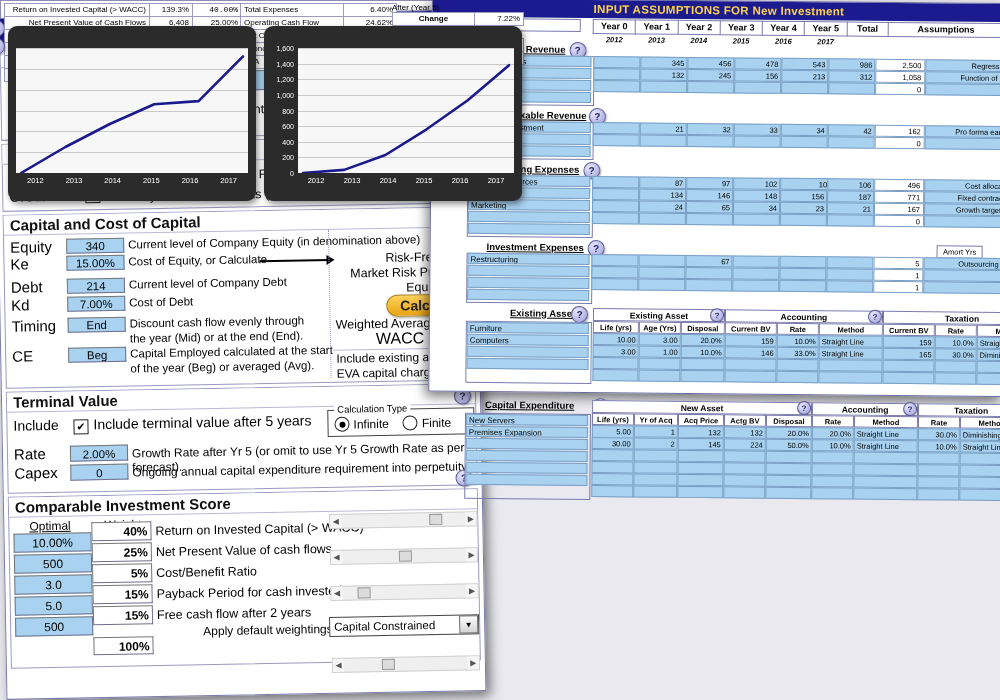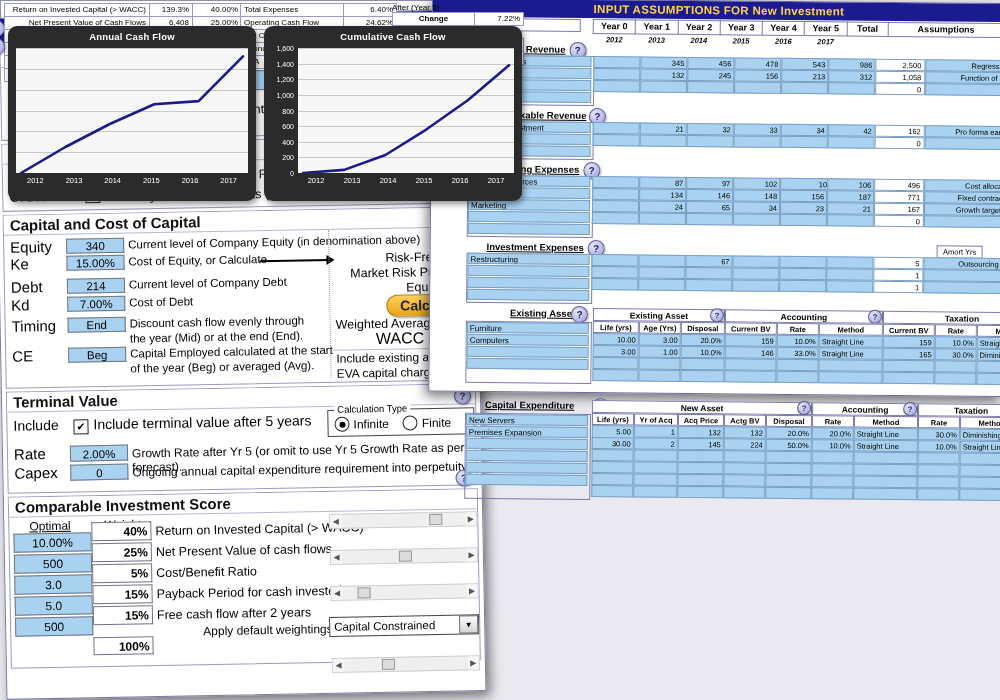--- a/index.html
+++ b/index.html
@@ -637,21 +637,21 @@
     </div>
 </div>
 
 <div id="resultsPanel">
   <div class="help abs" style="left:-12px;top:20px;">?</div>
   <table class="res abs" id="resLeft" style="left:4px;top:3px;">
       <tbody>
         <tr>
           <td class="r" style="width:138px;">Return on Invested Capital (&gt; WACC)</td>
           <td class="r" style="width:36px;">139.3%</td>
-          <td class="r" style="width:42px;">40.00%</td>
+          <td class="r" style="width:42px;font-family:Liberation Mono, monospace;">40.00%</td>
         </tr>
         <tr>
           <td class="r" style="width:138px;">Net Present Value of Cash Flows</td>
           <td class="r" style="width:36px;">6,408</td>
           <td class="r" style="width:42px;">25.00%</td>
         </tr>
         <tr>
           <td class="r" style="width:138px;">Cost/Benefit Ratio</td>
           <td class="r" style="width:36px;">4.71</td>
           <td class="r" style="width:42px;">5.00%</td>
@@ -717,21 +717,20 @@
     </tbody>
       </table>
   </div>
 </div>
 
 <div id="chartPanel">
   <div class="titlebar">Cash Flow Chart Analysis</div>
   <div class="help abs" style="left:-12px;top:38px;">?</div>
 
   <div class="chartcard" id="chart0" style="left:8px;top:26px;width:248px;height:175px;">
-    <div class="ctitle">Annual Cash Flow</div>
   <div class="plot" style="left: 8px; top: 22px; width: 232px; height: 125px;">
         <div style="position:absolute;left:0;right:0;top:104.16666666666667px;border-top:1px solid #c9c9c9;"></div>
         <div style="position:absolute;left:0;right:0;top:83.33333333333334px;border-top:1px solid #c9c9c9;"></div>
         <div style="position:absolute;left:0;right:0;top:62.5px;border-top:1px solid #c9c9c9;"></div>
         <div style="position:absolute;left:0;right:0;top:41.66666666666667px;border-top:1px solid #c9c9c9;"></div>
         <div style="position:absolute;left:0;right:0;top:20.83333333333333px;border-top:1px solid #c9c9c9;"></div>
         <div style="position:absolute;left:0;right:0;top:0px;border-top:1px solid #c9c9c9;"></div>
         <svg width="232" height="125" style="position:absolute;left:0;top:0;">
           <polyline points="5.0,125.0 49.4,99.0 93.8,76.0 138.2,56.3 182.6,53.1 227.0,8.3" fill="none" stroke="#1a1a8c" stroke-width="2.6" stroke-linejoin="round" stroke-linecap="round"></polyline>
         </svg>
@@ -740,21 +739,20 @@
         <span>2012</span>
         <span>2013</span>
         <span>2014</span>
         <span>2015</span>
         <span>2016</span>
         <span>2017</span>
       </div>
     </div>
 
   <div class="chartcard" id="chart1" style="left:264px;top:26px;width:258px;height:175px;">
-    <div class="ctitle">Cumulative Cash Flow</div>
   <div class="plot" style="left: 34px; top: 22px; width: 216px; height: 125px;">
         <div style="position:absolute;left:0;right:0;top:109.375px;border-top:1px solid #c9c9c9;"></div>
         <div style="position:absolute;left:0;right:0;top:93.75px;border-top:1px solid #c9c9c9;"></div>
         <div style="position:absolute;left:0;right:0;top:78.125px;border-top:1px solid #c9c9c9;"></div>
         <div style="position:absolute;left:0;right:0;top:62.5px;border-top:1px solid #c9c9c9;"></div>
         <div style="position:absolute;left:0;right:0;top:46.875px;border-top:1px solid #c9c9c9;"></div>
         <div style="position:absolute;left:0;right:0;top:31.25px;border-top:1px solid #c9c9c9;"></div>
         <div style="position:absolute;left:0;right:0;top:15.625px;border-top:1px solid #c9c9c9;"></div>
         <div style="position:absolute;left:0;right:0;top:0px;border-top:1px solid #c9c9c9;"></div>
         <svg width="216" height="125" style="position:absolute;left:0;top:0;">

